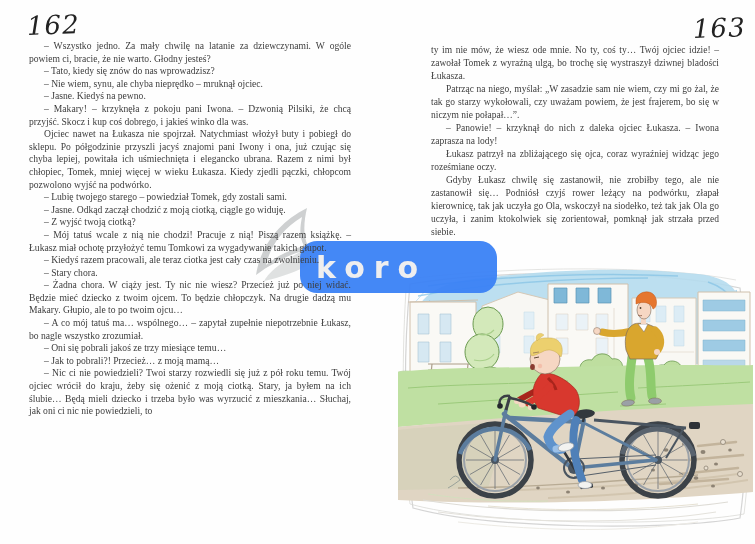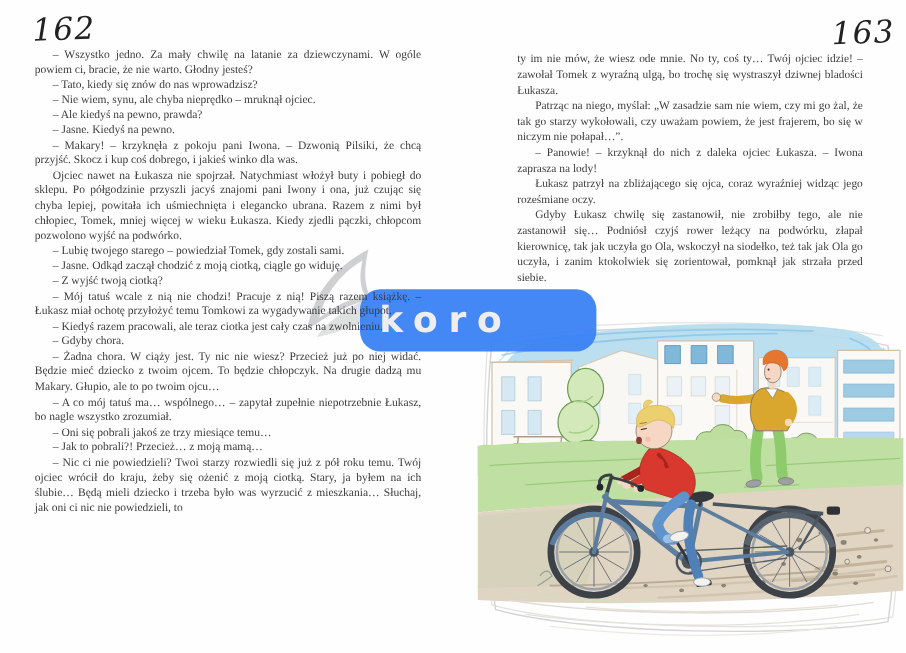--- a/index.html
+++ b/index.html
@@ -27,30 +27,29 @@
 <body>
 
 <div class="spread">
 
   <div class="page">
     <div class="pagenum pn-left">162</div>
     <div class="textcol tc-left">
         <p class="ind">– Wszystko jedno. Za mały chwilę na latanie za dziewczynami. W ogóle powiem ci, bracie, że nie warto. Głodny jesteś?</p>
         <p class="ind">– Tato, kiedy się znów do nas wprowadzisz?</p>
         <p class="ind">– Nie wiem, synu, ale chyba nieprędko – mruknął ojciec.</p>
-        <p class="ind">– Ale kiedyś na pewno, prawda?</p>
         <p class="ind">– Jasne. Kiedyś na pewno.</p>
         <p class="ind">– Makary! – krzyknęła z pokoju pani Iwona. – Dzwonią Pilsiki, że chcą przyjść. Skocz i kup coś dobrego, i jakieś winko dla was.</p>
         <p class="ind">Ojciec nawet na Łukasza nie spojrzał. Natychmiast włożył buty i pobiegł do sklepu. Po półgodzinie przyszli jacyś znajomi pani Iwony i ona, już czując się chyba lepiej, powitała ich uśmiechnięta i elegancko ubrana. Razem z nimi był chłopiec, Tomek, mniej więcej w wieku Łukasza. Kiedy zjedli pączki, chłopcom pozwolono wyjść na podwórko.</p>
         <p class="ind">– Lubię twojego starego – powiedział Tomek, gdy zostali sami.</p>
         <p class="ind">– Jasne. Odkąd zaczął chodzić z moją ciotką, ciągle go widuję.</p>
         <p class="ind">– Z wyjść twoją ciotką?</p>
         <p class="ind">– Mój tatuś wcale z nią nie chodzi! Pracuje z nią! Piszą razem książkę. – Łukasz miał ochotę przyłożyć temu Tomkowi za wygadywanie takich głupot.</p>
         <p class="ind">– Kiedyś razem pracowali, ale teraz ciotka jest cały czas na zwolnieniu.</p>
-        <p class="ind">– Gdyby chora.</p>
+        <p class="ind">– Stary chora.</p>
         <p class="ind">– Żadna chora. W ciąży jest. Ty nic nie wiesz? Przecież już po niej widać. Będzie mieć dziecko z twoim ojcem. To będzie chłopczyk. Na drugie dadzą mu Makary. Głupio, ale to po twoim ojcu…</p>
         <p class="ind">– A co mój tatuś ma… wspólnego… – zapytał zupełnie niepotrzebnie Łukasz, bo nagle wszystko zrozumiał.</p>
         <p class="ind">– Oni się pobrali jakoś ze trzy miesiące temu…</p>
         <p class="ind">– Jak to pobrali?! Przecież… z moją mamą…</p>
         <p class="ind">– Nic ci nie powiedzieli? Twoi starzy rozwiedli się już z pół roku temu. Twój ojciec wrócił do kraju, żeby się ożenić z moją ciotką. Stary, ja byłem na ich ślubie… Będą mieli dziecko i trzeba było was wyrzucić z mieszkania… Słuchaj, jak oni ci nic nie powiedzieli, to</p>
       </div>
   </div>
 
   <div class="page">
     <div class="pagenum pn-right">163</div>

